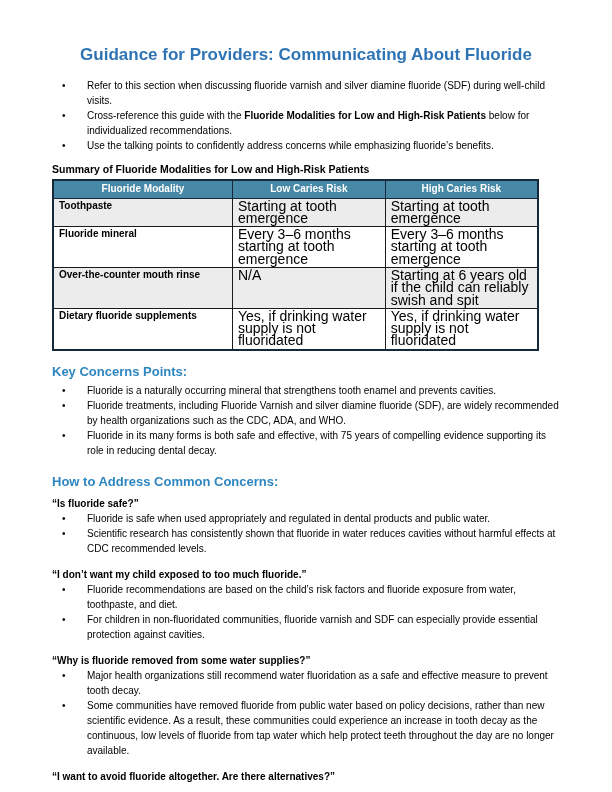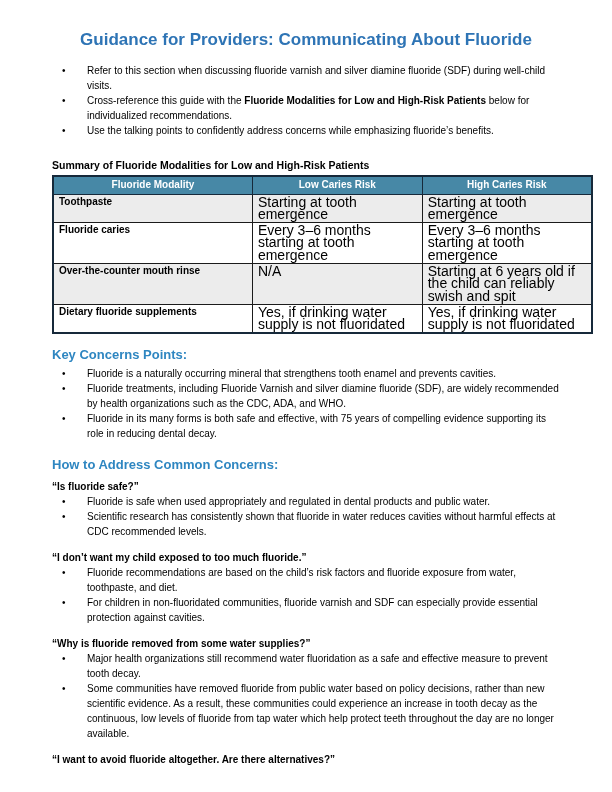--- a/index.html
+++ b/index.html
@@ -1,21 +1,21 @@
 <!DOCTYPE html>
 <html style="--title-blue: #2E74B5; --section-heading-blue: #2E86C1; --table-header-bg: #4788A6; --table-header-text: #FFFFFF; --banded-row-bg: #ECECEC; --table-border: #16293A; --body-text: #000000;"><head>
 <meta charset="utf-8">
 <style>
   html,body { margin:0; padding:0; background:#ffffff; }
   .page {
     position: relative;
     width: 612px; height: 792px;
     box-sizing: border-box;
     margin: 0 auto;
-    padding: 29px 52px 0 52px;
+    padding: 44px 52px 0 52px;
     background: #ffffff;
     overflow: hidden;
     font-family: "Liberation Sans", sans-serif;
     font-size: 10px;
     line-height: 15px;
     color: #000000;
   }
   h1.doc-title {
     margin: 0 0 13px 0;
     font-size: 17px;
@@ -32,28 +32,28 @@
     font-weight: bold;
   }
   h2.concerns-heading { margin-top: 15px; }
   ul.blist { margin: 0; padding: 0; list-style: none; }
   ul.blist > li { position: relative; padding-left: 35px; }
   ul.blist > li::before { content: "\2022"; position: absolute; left: 10px; top: 0; }
   ul.blist ul.sublist { margin: 0; padding: 0; list-style: none; }
   ul.sublist > li { position: relative; padding-left: 18px; }
   ul.sublist > li::before { content: "\2022"; position: absolute; left: 0; top: 0; }
   .table-caption {
-    margin: 20px 0 2px 0;
+    margin: 9px 0 2px 0;
     font-weight: bold;
     font-size: 10.5px;
     line-height: 15px;
   }
   table.ftable {
     border-collapse: collapse;
-    width: 541px;
+    width: 487px;
     border: 2px solid var(--table-border, #16293a);
     table-layout: fixed;
   }
   table.ftable th {
     background: var(--table-header-bg, #4788A6);
     color: var(--table-header-text, #ffffff);
     font-size: 10px;
     font-weight: bold;
     text-align: center;
     padding: 2px 4px;
@@ -113,21 +113,21 @@
         <th>High Caries Risk</th>
       </tr>
     </thead>
     <tbody>
       <tr class="band">
         <td class="mod">Toothpaste</td>
         <td>Starting at tooth emergence</td>
         <td>Starting at tooth emergence</td>
       </tr>
       <tr>
-        <td class="mod">Fluoride caries</td>
+        <td class="mod">Fluoride mineral</td>
         <td>Every 3–6 months starting at tooth emergence</td>
         <td>Every 3–6 months starting at tooth emergence</td>
       </tr>
       <tr class="band">
         <td class="mod">Over-the-counter mouth rinse</td>
         <td>N/A</td>
         <td>Starting at 6 years old if the child can reliably swish and spit</td>
       </tr>
       <tr>
         <td class="mod">Dietary fluoride supplements</td>

